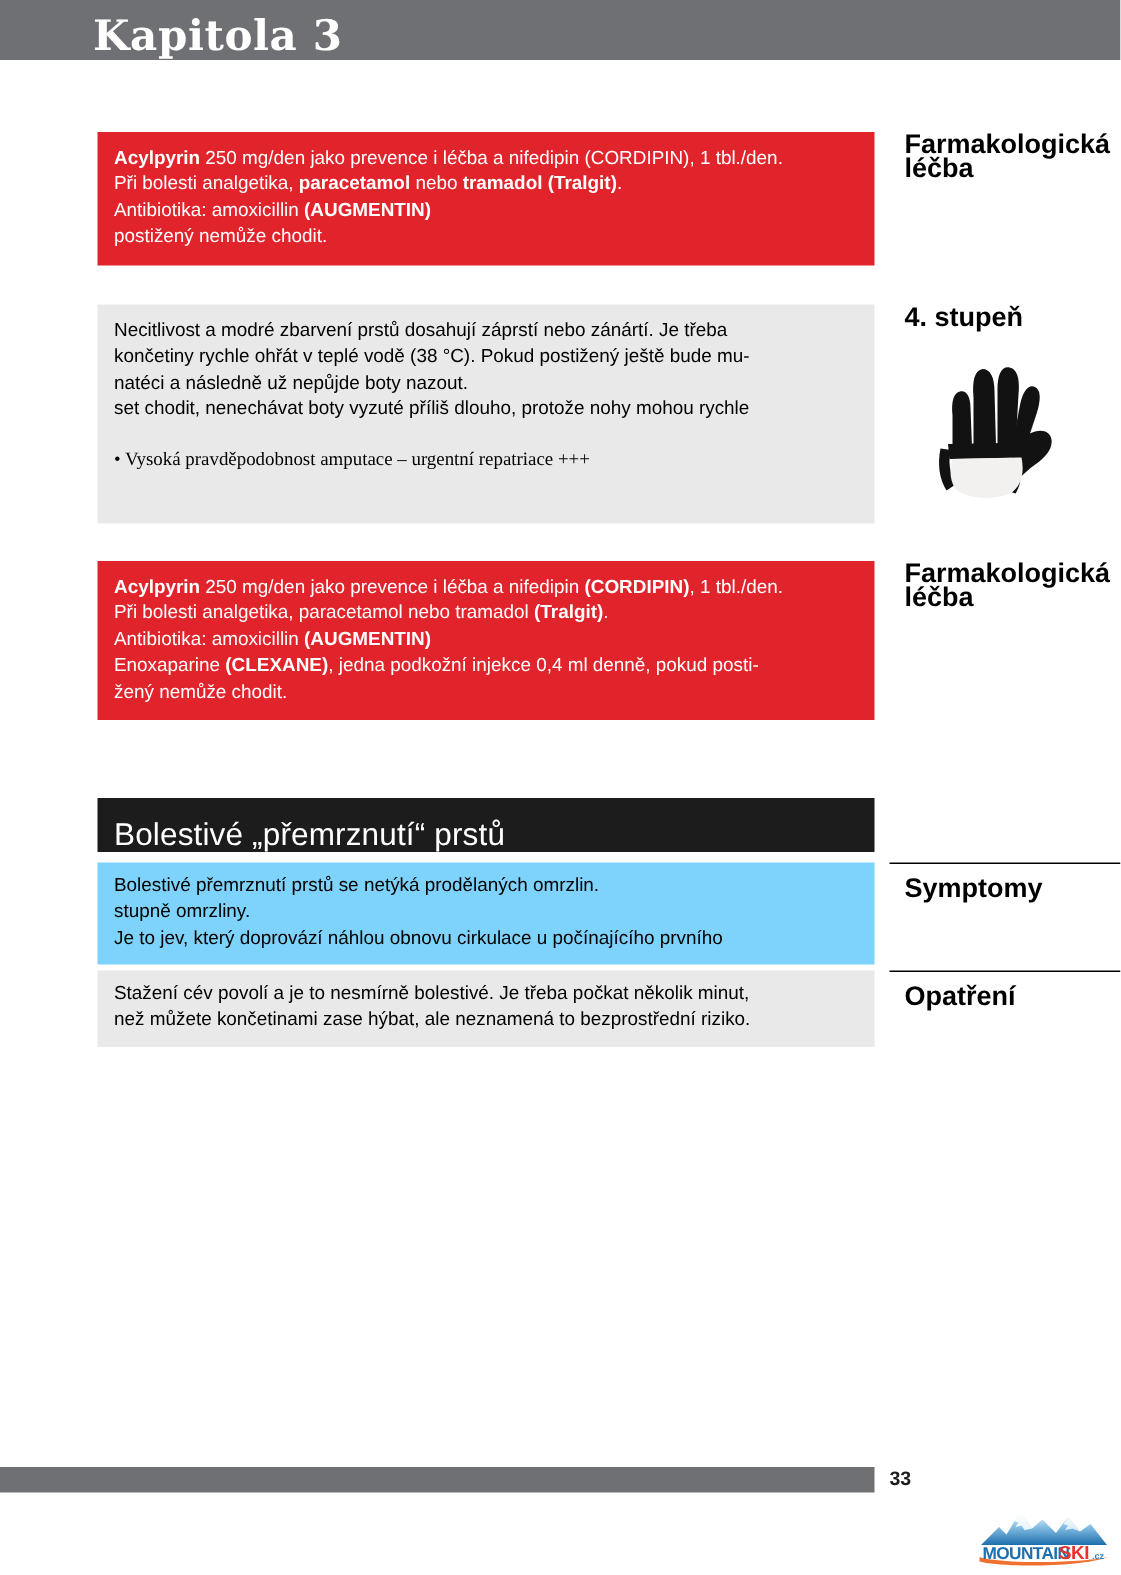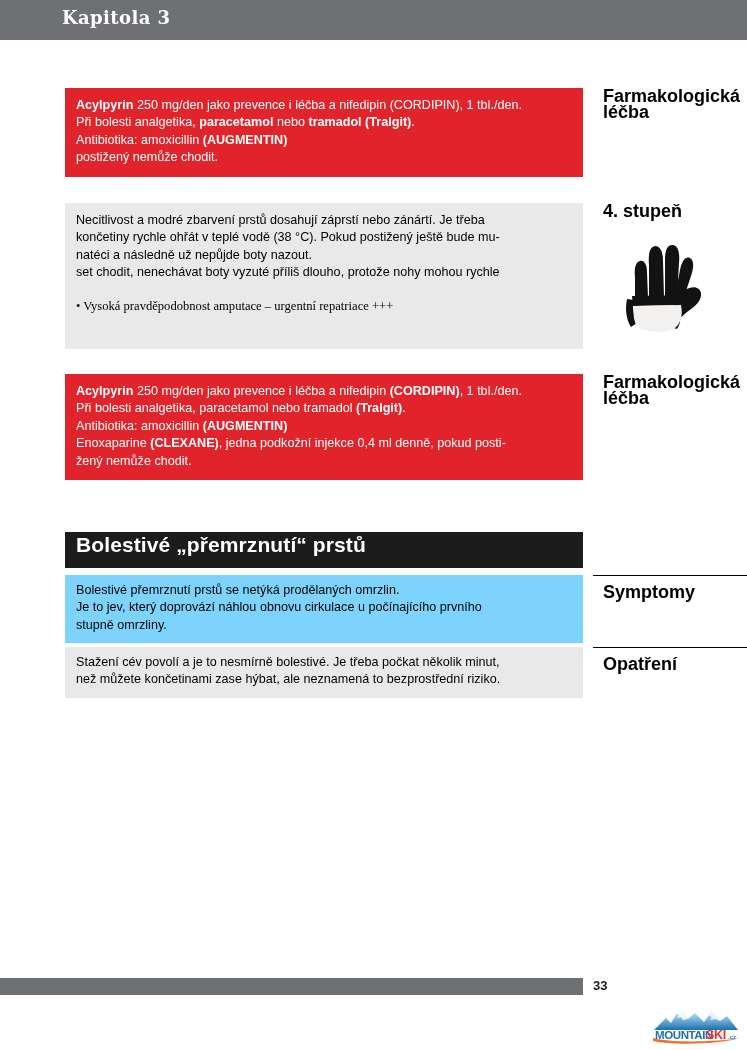--- a/index.html
+++ b/index.html
@@ -24,21 +24,21 @@
     top: 0;
     width: 747px;
     height: 40px;
     background: #6e7073;
     box-sizing: border-box;
   }
   .page-header .chapter-label {
     position: absolute;
     left: 62px;
     top: 7px;
-    font-size: 18px;
+    font-size: 28px;
     font-weight: bold;
     color: #ffffff;
     letter-spacing: 0.4px;
     font-family: "DejaVu Serif", serif;
   }
   .page-header .section-title {
     position: absolute;
     right: 17px;
     top: 8px;
     font-size: 22px;
@@ -119,23 +119,23 @@
   .section-bar {
     position: absolute;
     left: 65px;
     width: 518px;
     height: 36px;
     background: #1c1c1c;
   }
   .section-bar .bar-label {
     position: absolute;
     left: 11px;
-    top: 1px;
+    top: 13px;
     font-size: 21px;
-    font-weight: bold;
+    font-weight: normal;
     color: #ffffff;
     letter-spacing: 0.1px;
   }
 
   
   .footer-bar {
     position: absolute;
     left: 0;
     top: 978px;
     width: 583px;
@@ -237,22 +237,22 @@
   </div>
 
   <div class="section-bar" style="top:532px;">
     <div class="bar-label">Bolestivé „přemrznutí“ prstů</div>
   </div>
 
   <div class="row" style="top:575px;">
     <div class="body-cell" style="background:#7dd3fc;padding:7px 11px 9px 11px;">
       <div class="cell-text" id="s0">
           <div><span>Bolestivé přemrznutí prstů se netýká prodělaných omrzlin.</span></div>
+          <div><span>stupně omrzliny.</span></div>
           <div><span>Je to jev, který doprovází náhlou obnovu cirkulace u počínajícího prvního</span></div>
-          <div><span>stupně omrzliny.</span></div>
         </div>
     </div>
     <div class="label-cell with-rule">
       <div class="label-text">Symptomy</div>
     </div>
   </div>
 
   <div class="row" style="top:647px;">
     <div class="body-cell cell-gray" style="padding:7px 11px 9px 11px;">
       <div class="cell-text" id="s1">

